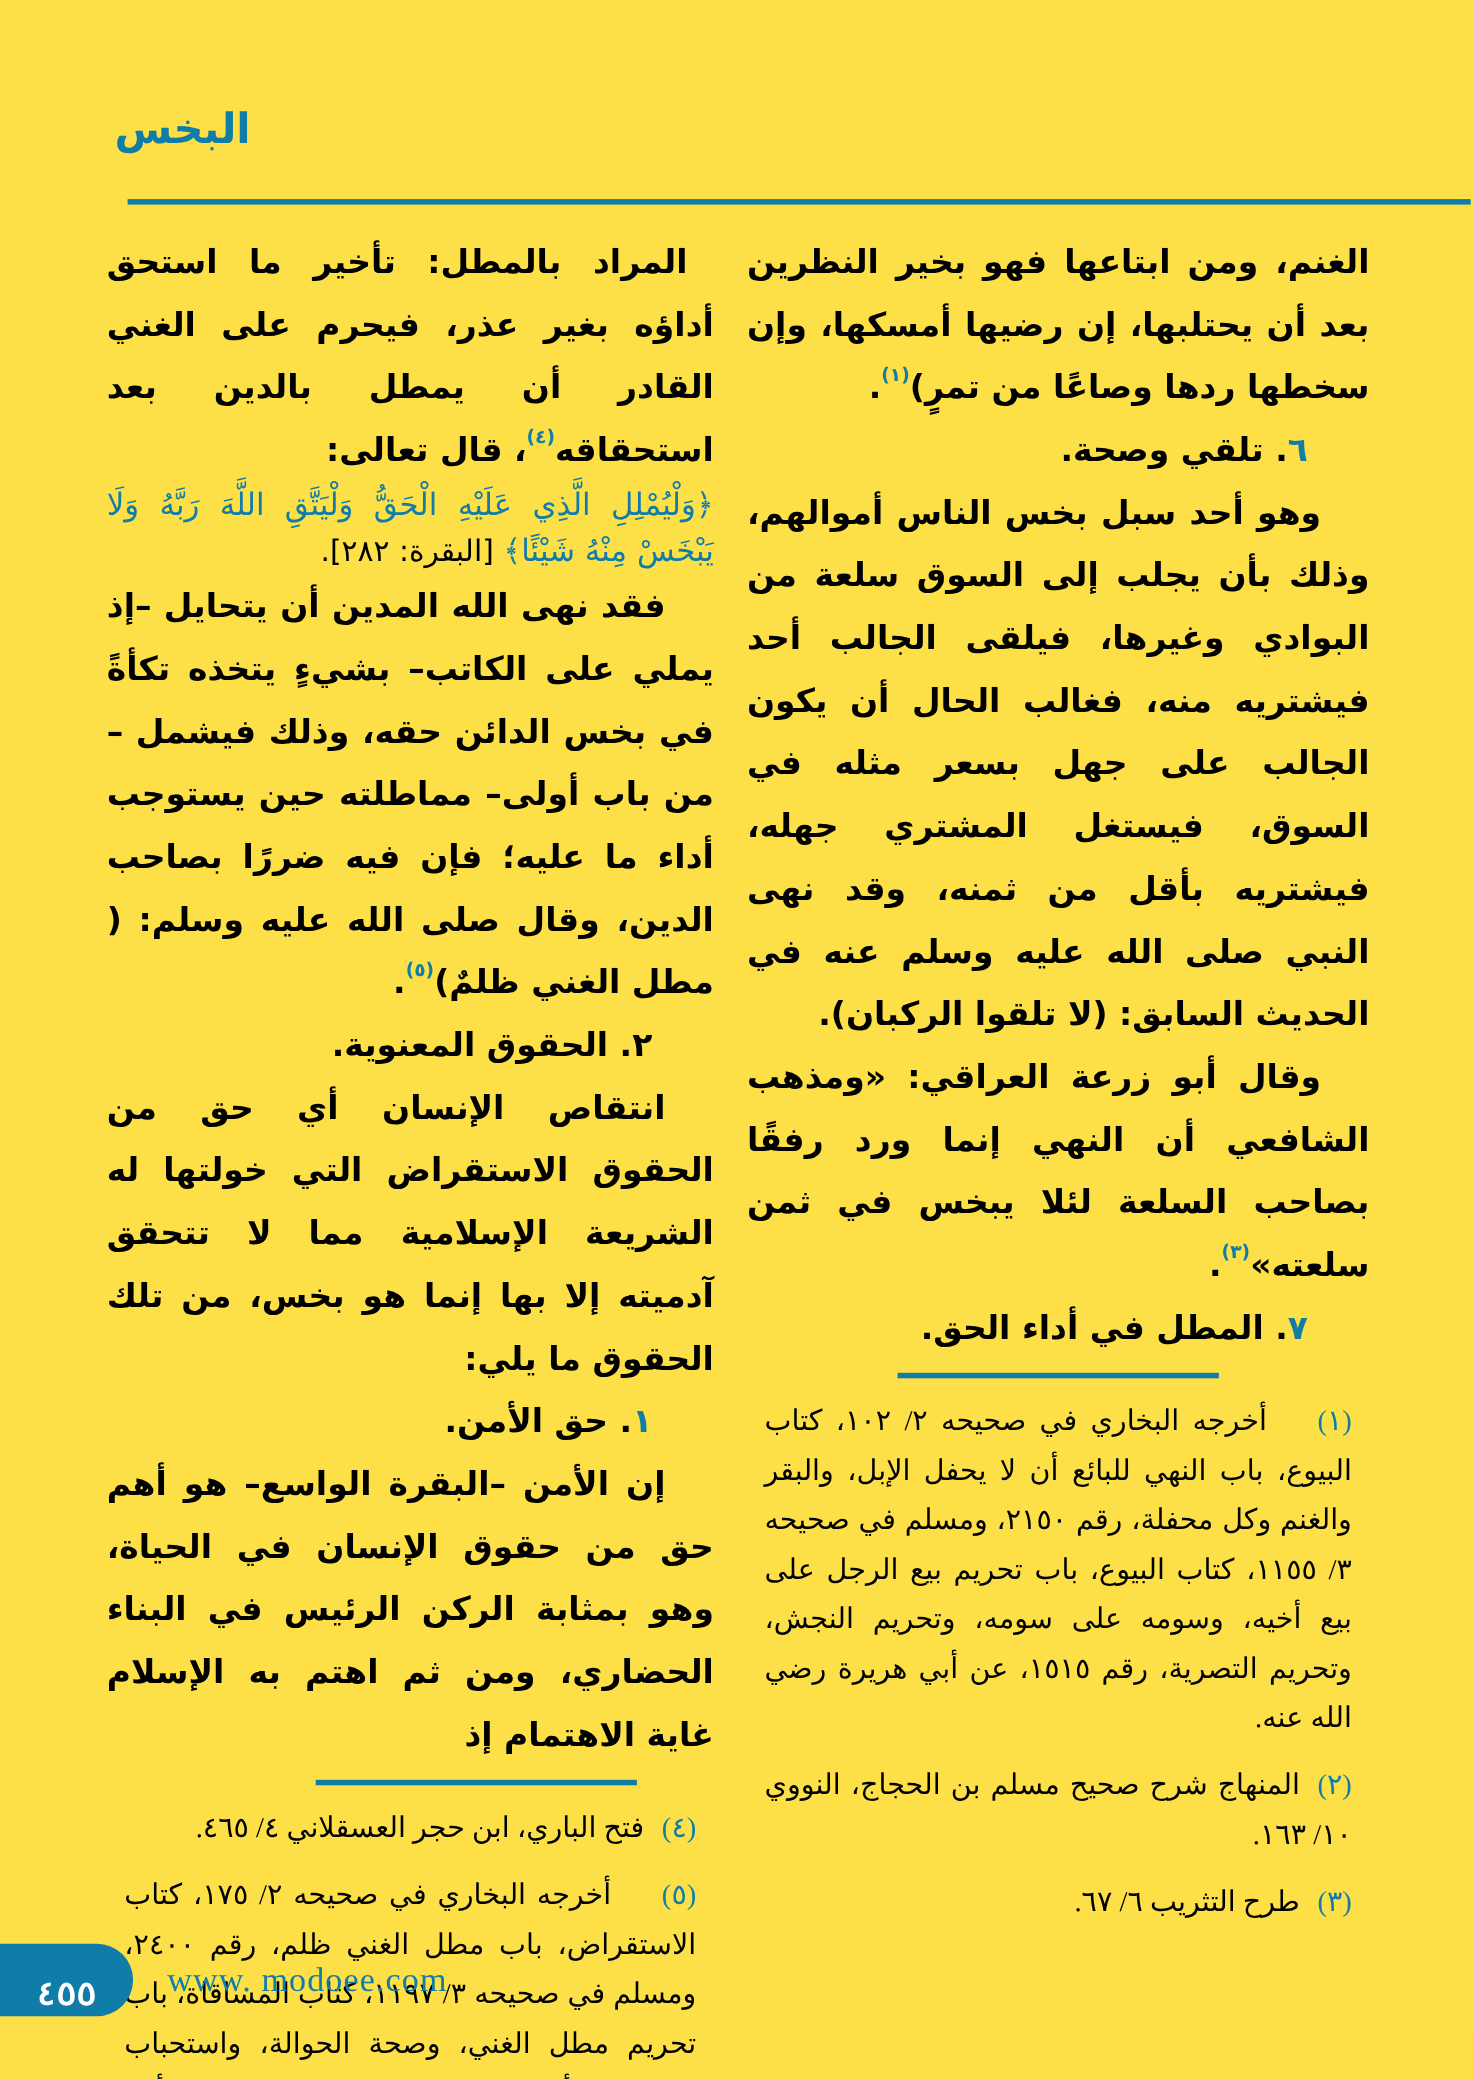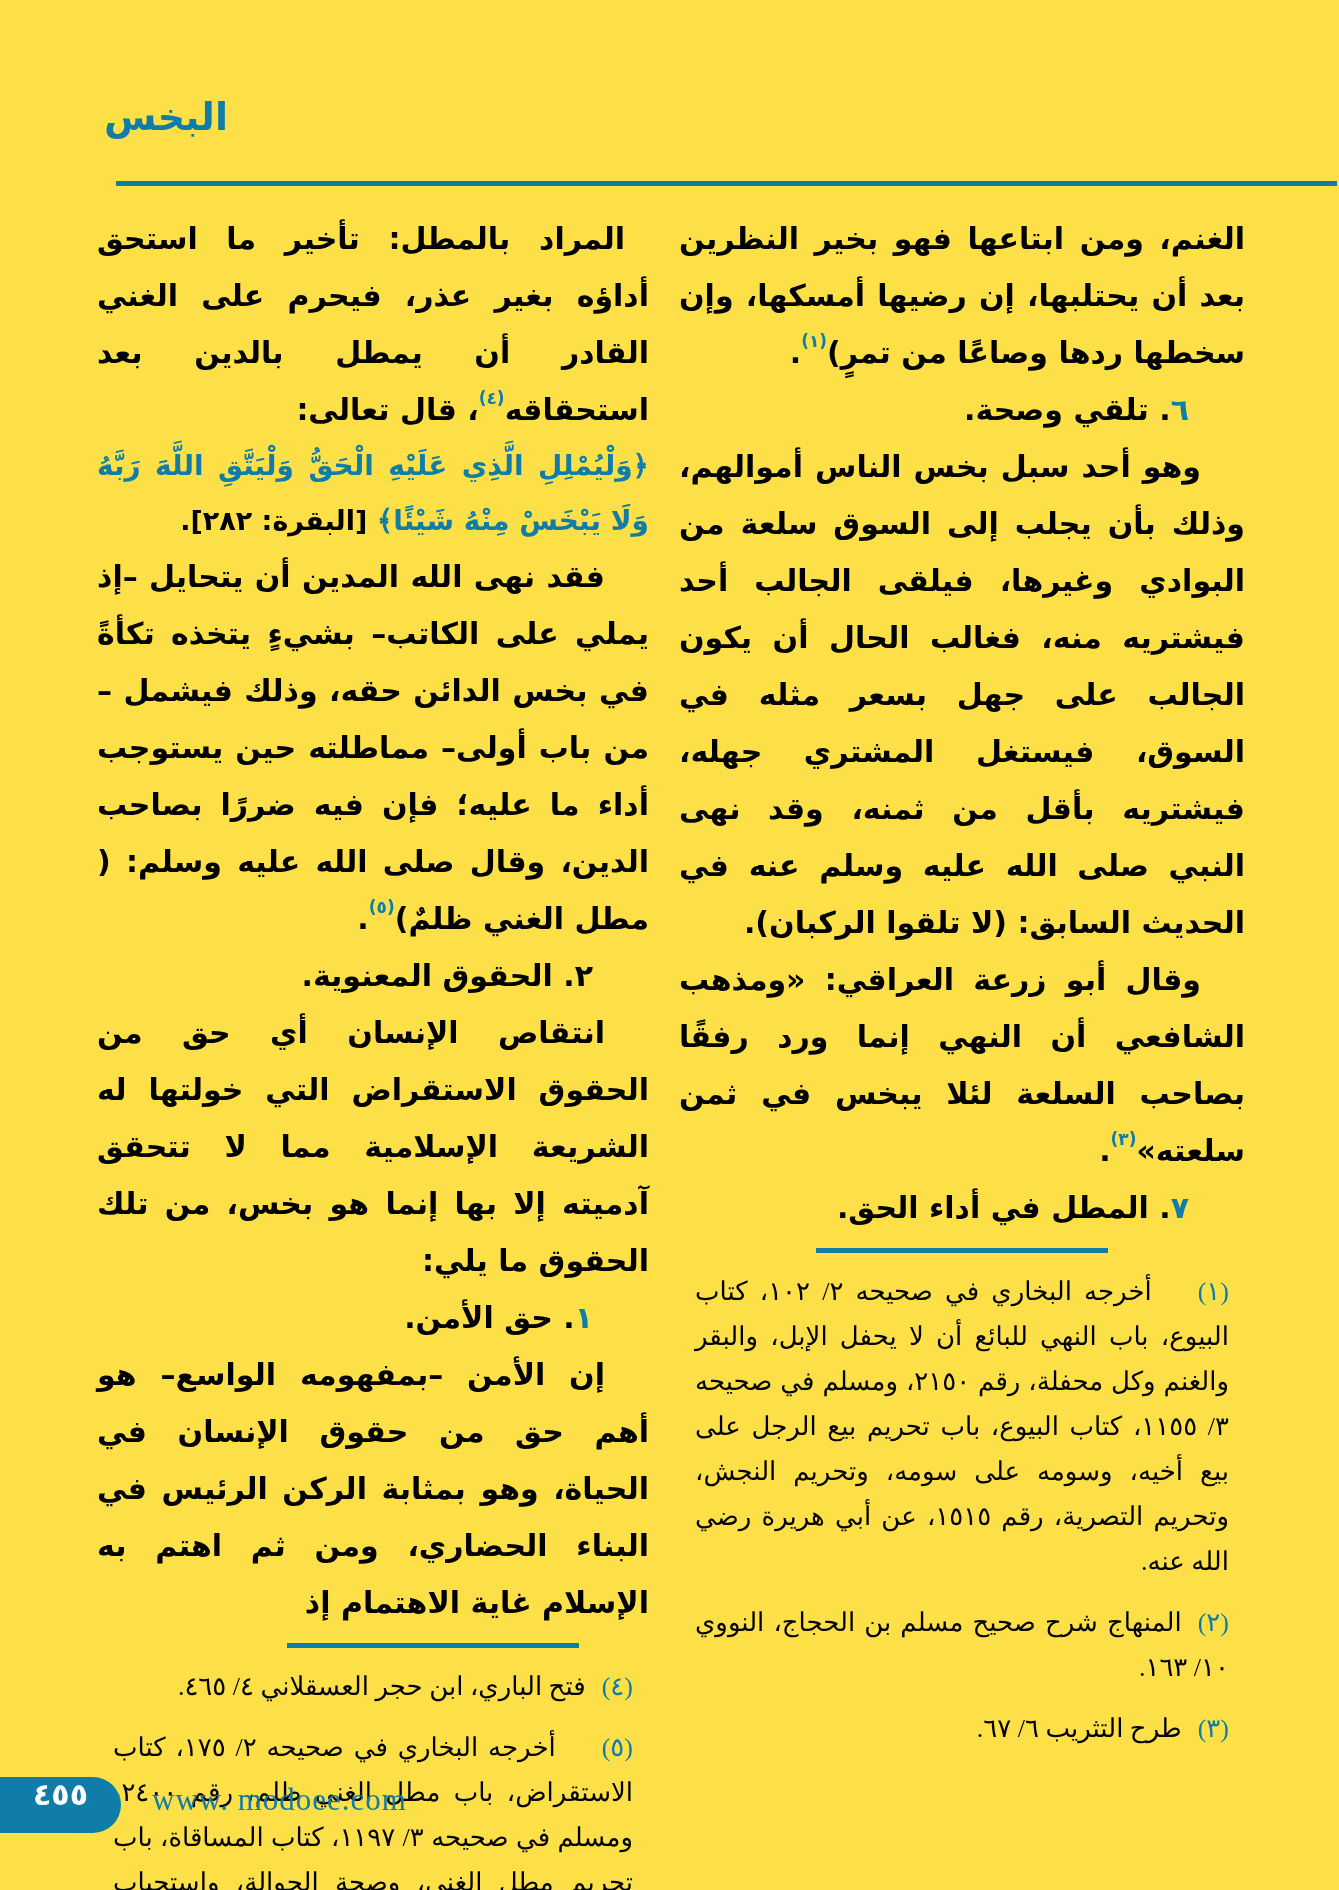--- a/index.html
+++ b/index.html
@@ -32,39 +32,39 @@
   }
   .bp.indent{text-indent:44px;}
   .bp.head{text-indent:56px; text-align:right;}
   .hnum{color:var(--accent);}
   .hnum.plain{color:var(--ink);}
   .fnref{
     color:var(--accent); font-size:17px; font-weight:700;
     vertical-align:16px; line-height:0;
   }
   .quran{
-    margin:0; font-size:28px; font-weight:700; line-height:55px;
+    margin:0; font-size:28px; font-weight:400; line-height:42px;
     text-align:justify; color:var(--accent);
   }
   .quran .qref{color:var(--ink); font-size:27px;}
   
   .fnblock{margin-top:6px;}
   .fnsep{width:292px; height:5px; background:var(--accent); margin:12px auto 14px auto;}
   .col-left .fnsep{margin:12px 70px 14px auto;}
   .fnp{
     margin:16px; font-size:26px; font-weight:400; line-height:45px;
     text-align:justify; color:var(--ink);font-family:Liberation Serif, serif;
   }
   .fnmark{color:var(--accent); margin-left:16px; white-space:nowrap;}
   .fnp.tabbed .fnmark{margin-left:46px;}
   
   .page-badge{
-    position:absolute; left:0; bottom:57px; width:121px; height:56px;
+    position:absolute; left:0; bottom:57px; width:121px; height:66px;
     background:var(--accent); border-radius:0 38px 38px 0;
-    display:flex; align-items:flex-start; justify-content:center;
+    display:flex; align-items:flex-end; justify-content:center;font-family:Liberation Mono, monospace;
   }
   .page-number{color:#ffffff; font-size:30px; font-weight:700; letter-spacing:4px;}
   .website{
     position:absolute; left:152px; bottom:72px;
     color:var(--accent); font-size:31px; letter-spacing:1px;
     direction:ltr; font-family:Liberation Serif, serif;
   }
 </style>
 </head>
 <body>
@@ -102,21 +102,21 @@
       <p class="quran"><span>﴿وَلْيُمْلِلِ الَّذِي عَلَيْهِ الْحَقُّ وَلْيَتَّقِ اللَّهَ رَبَّهُ وَلَا يَبْخَسْ مِنْهُ شَيْئًا﴾</span><span class="qref"> [البقرة: ٢٨٢].</span></p>
 
       <p class="bp indent"><span>فقد نهى الله المدين أن يتحايل –إذ يملي على الكاتب– بشيءٍ يتخذه تكأةً في بخس الدائن حقه، وذلك فيشمل –من باب أولى– مماطلته حين يستوجب أداء ما عليه؛ فإن فيه ضررًا بصاحب الدين، وقال صلى الله عليه وسلم: ( مطل الغني ظلمٌ)</span><span class="fnref">(٥)</span><span>.</span></p>
 
       <p class="bp head"><span class="hnum plain">٢</span><span>. الحقوق المعنوية.</span></p>
 
       <p class="bp indent">انتقاص الإنسان أي حق من الحقوق الاستقراض التي خولتها له الشريعة الإسلامية مما لا تتحقق آدميته إلا بها إنما هو بخس، من تلك الحقوق ما يلي:</p>
 
       <p class="bp head"><span class="hnum">١</span><span>. حق الأمن.</span></p>
 
-      <p class="bp indent">إن الأمن –بمفهومه الواسع– هو أهم حق من حقوق الإنسان في الحياة، وهو بمثابة الركن الرئيس في البناء الحضاري، ومن ثم اهتم به الإسلام غاية الاهتمام إذ</p>
+      <p class="bp indent">إن الأمن –البقرة الواسع– هو أهم حق من حقوق الإنسان في الحياة، وهو بمثابة الركن الرئيس في البناء الحضاري، ومن ثم اهتم به الإسلام غاية الاهتمام إذ</p>
 
       <div class="fnblock">
         <div class="fnsep"></div>
         <p class="fnp"><span class="fnmark">(٤)</span><span>فتح الباري، ابن حجر العسقلاني ٤/ ٤٦٥.</span></p>
         <p class="fnp tabbed"><span class="fnmark">(٥)</span><span>أخرجه البخاري في صحيحه ٢/ ١٧٥، كتاب الاستقراض، باب مطل الغني ظلم، رقم ٢٤٠٠، ومسلم في صحيحه ٣/ ١١٩٧، كتاب المساقاة، باب تحريم مطل الغني، وصحة الحوالة، واستحباب قبولها إذا أحيل على ملي، رقم ١٥٦٤، عن أبي هريرة رضي الله عنه.</span></p>
       </div>
     </section>
 
   </div>
 

